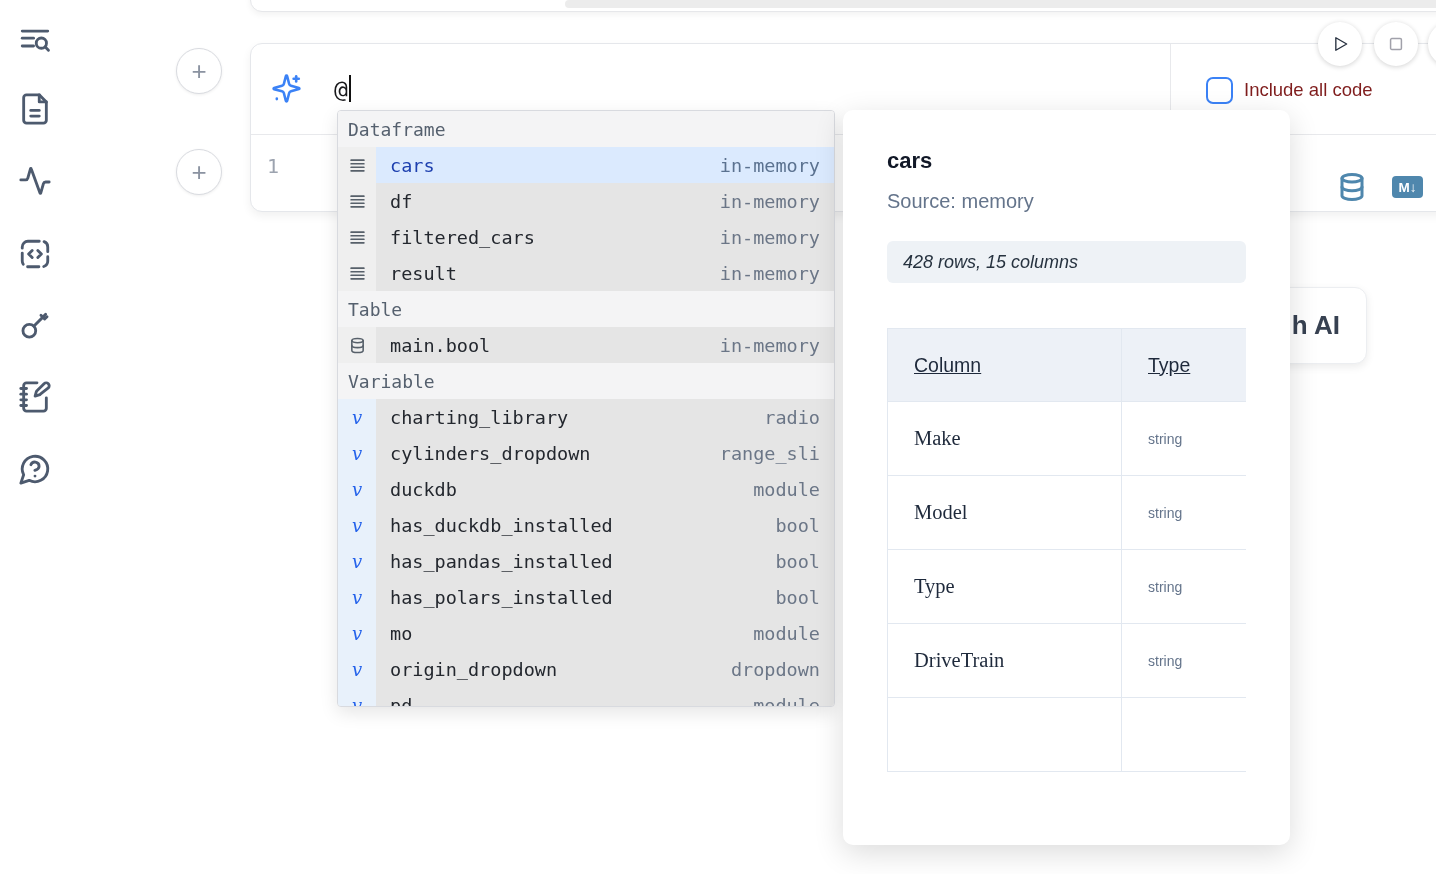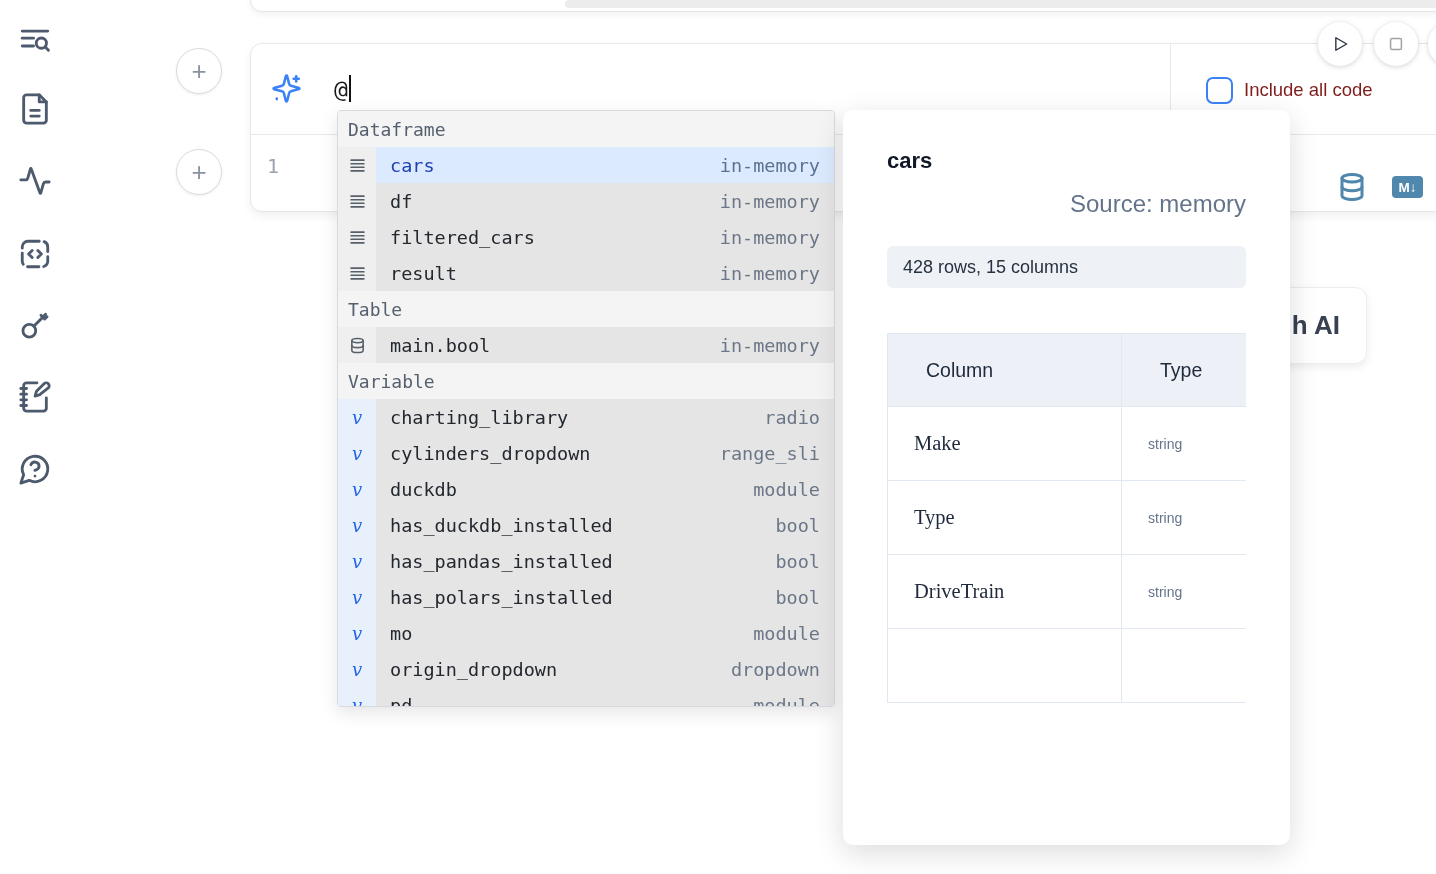--- a/index.html
+++ b/index.html
@@ -74,28 +74,28 @@
   .ac-type{margin-left:auto;padding-right:14px;color:#6b7687;white-space:nowrap;text-align:center;}
   .ac-row.sel{background:#dbeafe;}
   .ac-row.sel .ac-name{color:#1e40af;}
   .ac-row.sel .ac-type{color:#5b7290;}
 
   
   .pv{position:absolute;left:843px;top:110px;width:447px;height:735px;background:#fff;
     border-radius:10px;box-shadow:0 8px 30px rgba(0,0,0,.14);z-index:30;box-sizing:border-box;
     padding:38px 44px 30px 44px;}
   .pv-title{font-size:22px;font-weight:bold;color:#111827;}
-  .pv-source{margin-top:16px;font-size:24px;color:#64748b;text-align:right;}
+  .pv-source{margin-top:16px;font-size:20px;color:#64748b;}
   .pv-shape{margin-top:28px;background:#eef2f6;border-radius:6px;height:42px;display:flex;
-    align-items:center;padding-left:16px;font-size:18px;color:#26323f;}
+    align-items:center;padding-left:16px;font-size:18px;color:#26323f;font-style:italic;}
   .pv-tablewrap{margin-top:45px;height:464px;overflow:hidden;}
   table.schema{width:100%;border-collapse:collapse;table-layout:fixed;}
   table.schema th,table.schema td{border:1px solid #e2e8f0;text-align:left;}
   table.schema th{background:#edf1f7;font-weight:normal;font-size:19.5px;color:#1e293b;
-    height:72px;padding:0 0 0 38px;}
+    height:72px;padding:0 0 0 26px;text-decoration:underline;}
   table.schema td{height:73px;padding:0 0 0 26px;}
   td.col-name{font-family:Liberation Serif, serif;font-size:20.5px;color:#1e293b;}
   td.col-type{font-size:14px;color:#64748b;}
   .w-name{width:234px;} .w-type{width:132px;}
 </style>
 </head>
 <body>
 
 <div id="app">
 
@@ -347,20 +347,24 @@
             <th>Column</th>
             <th>Type</th>
           </tr>
         </thead>
         <tbody id="schema-body">
             <tr>
               <td class="col-name">Make</td>
               <td class="col-type">string</td>
             </tr>
             <tr>
+              <td class="col-name">Model</td>
+              <td class="col-type">string</td>
+            </tr>
+            <tr>
               <td class="col-name">Type</td>
               <td class="col-type">string</td>
             </tr>
             <tr>
               <td class="col-name">DriveTrain</td>
               <td class="col-type">string</td>
             </tr>
             <tr>
               <td class="col-name"></td>
               <td class="col-type"></td>

